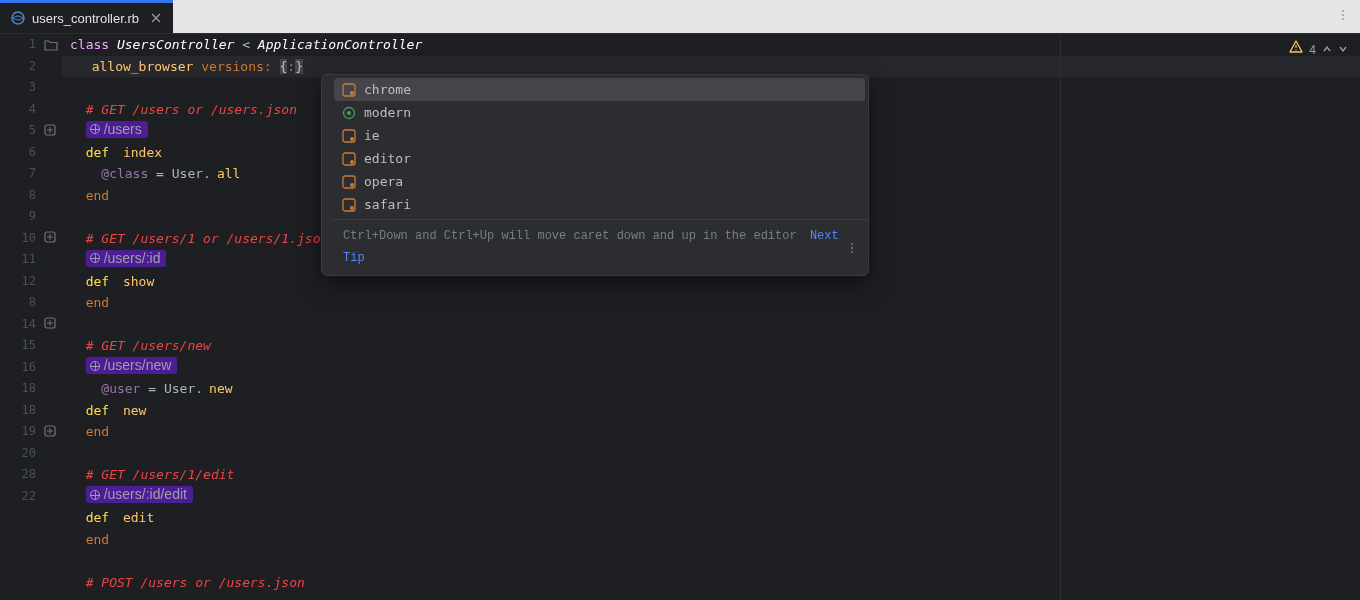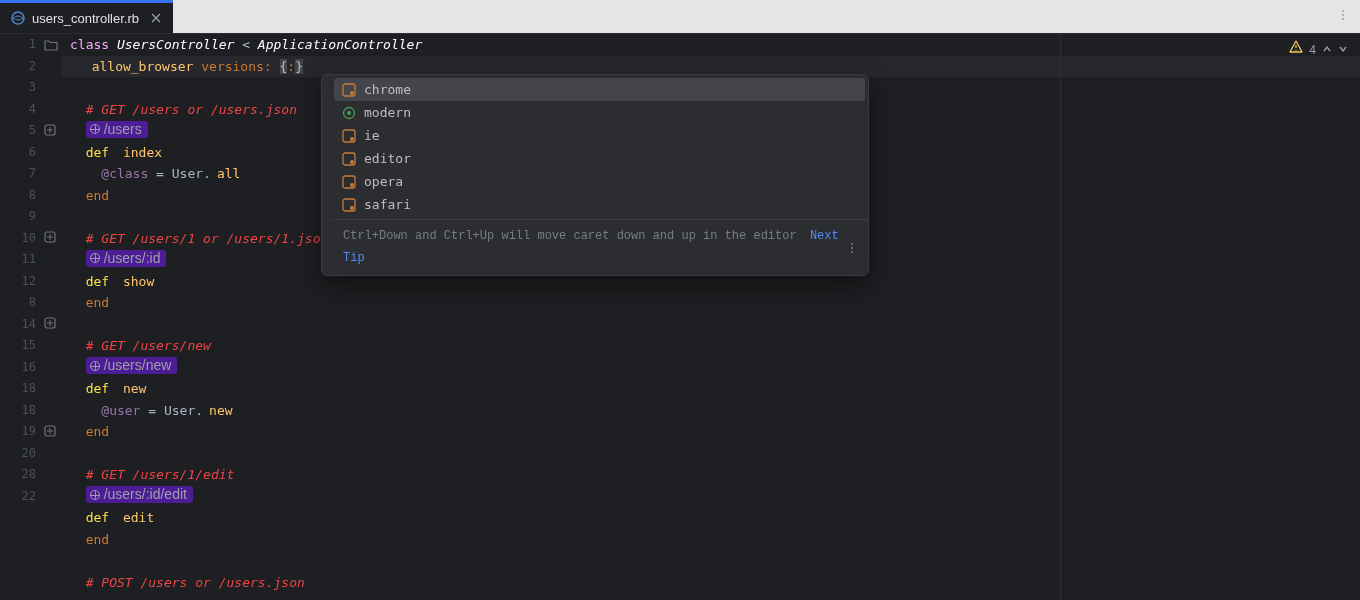--- a/index.html
+++ b/index.html
@@ -345,22 +345,22 @@
     <div class="code-line">    <span class="ivar">@class</span><span class="punct"> = </span><span class="const">User</span><span class="punct">.</span><span class="method">all</span></div>
     <div class="code-line">  <span class="k-end">end</span></div>
     <div class="code-line"></div>
     <div class="code-line">  <span class="comment"># GET /users/1 or /users/1.json</span></div>
     <div class="code-line">  <span class="route-badge"><span class="route-icon"></span><span>/users/:id</span></span></div>
     <div class="code-line">  <span class="k-def">def</span> <span class="method">show</span></div>
     <div class="code-line">  <span class="k-end">end</span></div>
     <div class="code-line"></div>
     <div class="code-line">  <span class="comment"># GET /users/new</span></div>
     <div class="code-line">  <span class="route-badge"><span class="route-icon"></span><span>/users/new</span></span></div>
+    <div class="code-line">    <span class="ivar">@user</span><span class="punct"> = </span><span class="const">User</span><span class="punct">.</span><span class="method">new</span></div>
     <div class="code-line">  <span class="k-def">def</span> <span class="method">new</span></div>
-    <div class="code-line">    <span class="ivar">@user</span><span class="punct"> = </span><span class="const">User</span><span class="punct">.</span><span class="method">new</span></div>
     <div class="code-line">  <span class="k-end">end</span></div>
     <div class="code-line"></div>
     <div class="code-line">  <span class="comment"># GET /users/1/edit</span></div>
     <div class="code-line">  <span class="route-badge"><span class="route-icon"></span><span>/users/:id/edit</span></span></div>
     <div class="code-line">  <span class="k-def">def</span> <span class="method">edit</span></div>
     <div class="code-line">  <span class="k-end">end</span></div>
     <div class="code-line"></div>
     <div class="code-line">  <span class="comment"># POST /users or /users.json</span></div>
 
     <div class="completion-popup">

